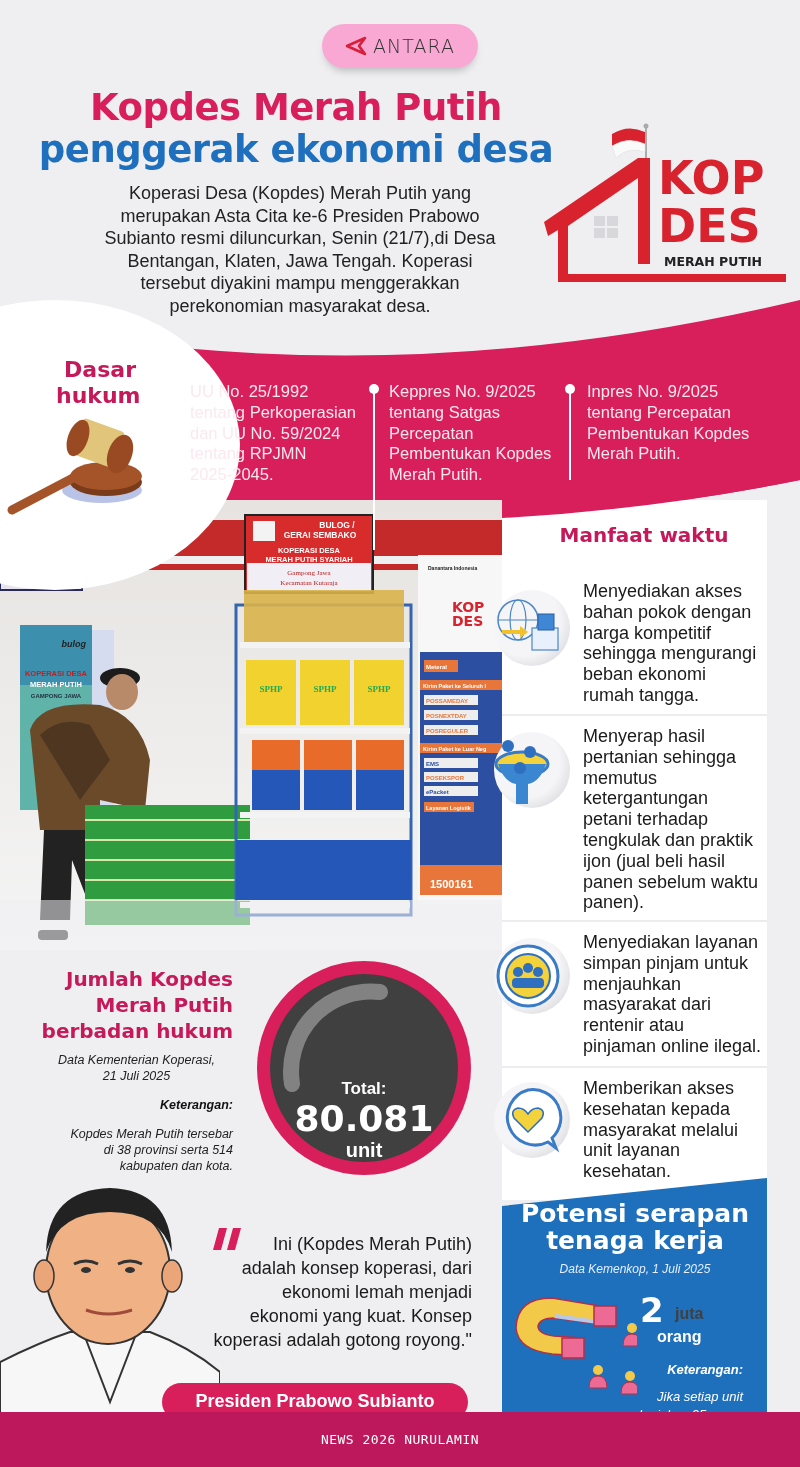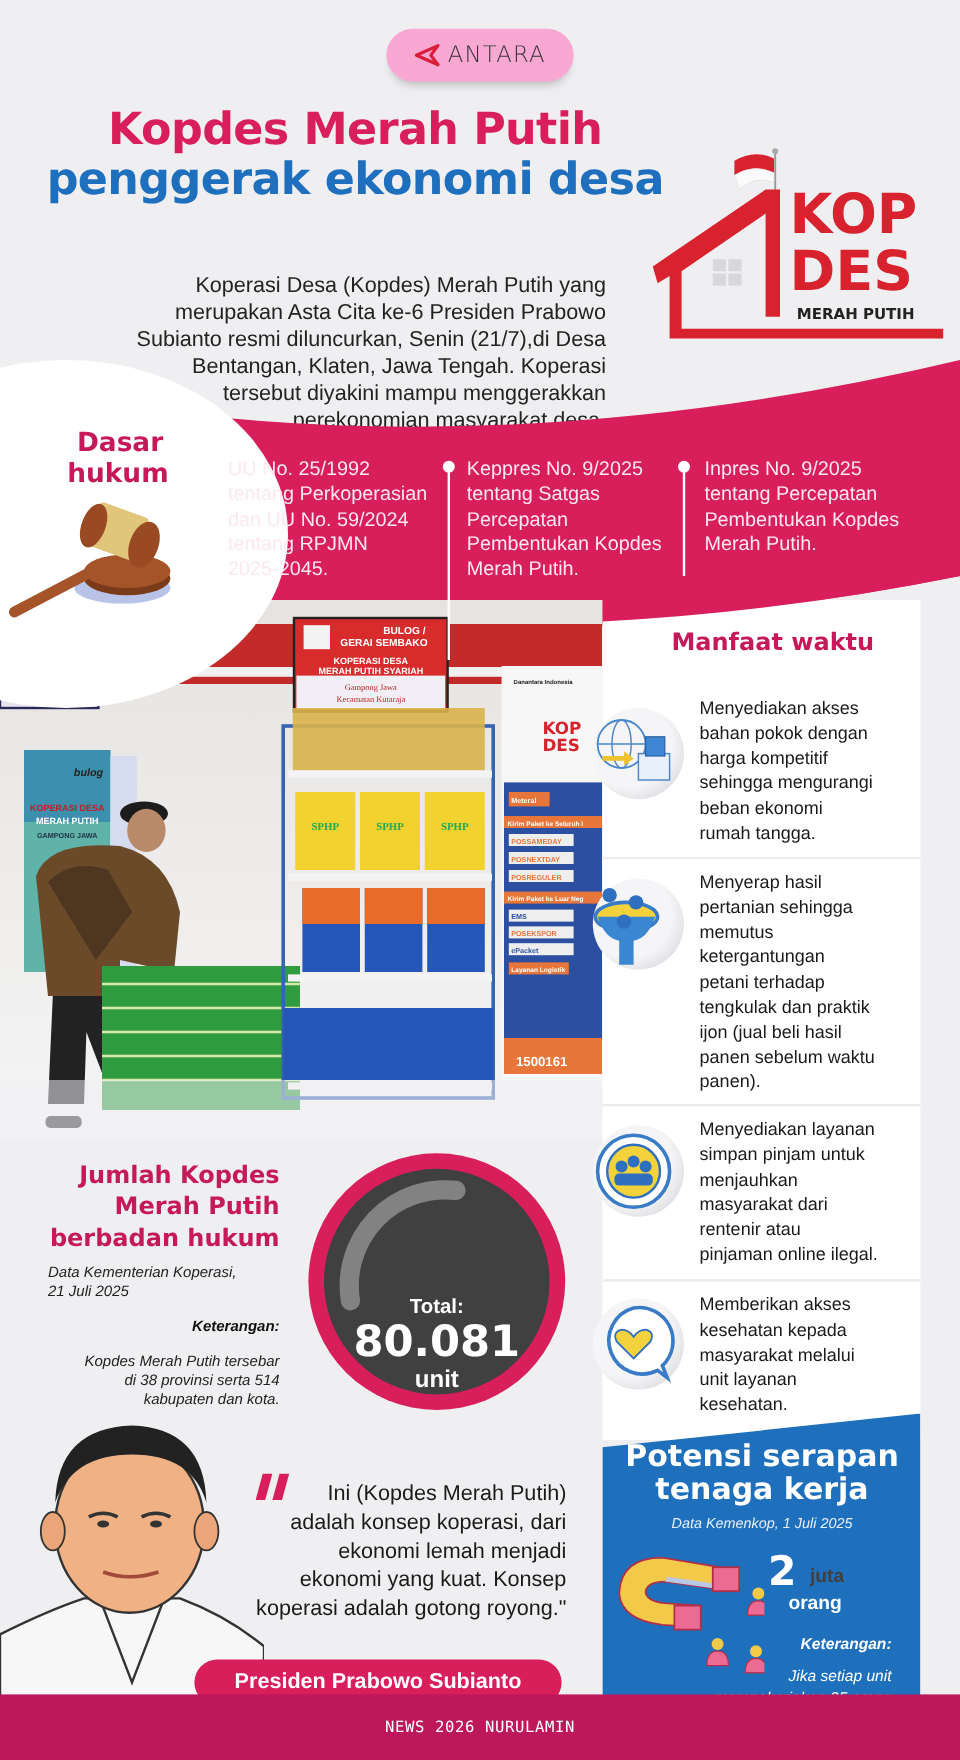--- a/index.html
+++ b/index.html
@@ -7,21 +7,21 @@
   body { background: #efeff2; font-family: "Liberation Sans", sans-serif; position: relative; color: #222; }
   .abs { position: absolute; }
 
   
   .logo-pill { left: 322px; top: 24px; width: 156px; height: 44px; background: #f9a8d4; border-radius: 22px; box-shadow: 0 6px 8px -4px rgba(0,0,0,0.25); display:flex; align-items:center; justify-content:center; gap:6px; }
   .logo-pill .mark { width: 22px; height: 20px; }
   .logo-pill .brand { font-family: "DejaVu Sans", sans-serif; font-size: 19px; letter-spacing: 1px; color: #333; font-weight: 300; }
 
   .title1 { left: 0; width: 592px; top: 86px; text-align: center; font-size: 37px; font-weight: 900; color: #d81e5b; font-family: "DejaVu Sans", sans-serif; letter-spacing: -0.5px; }
   .title2 { left: 0; width: 592px; top: 128px; text-align: center; font-size: 37px; font-weight: 900; color: #1e6fbd; font-family: "DejaVu Sans", sans-serif; letter-spacing: -0.5px; }
-  .intro { left: 95px; width: 410px; top: 182px; text-align: right; font-size: 18px; line-height: 22.5px; color: #222; margin-top: 44px; }
+  .intro { left: 95px; width: 410px; top: 182px; text-align: center; font-size: 18px; line-height: 22.5px; color: #222; }
 
   
   .kopdes-logo { left: 538px; top: 118px; width: 262px; height: 170px; }
 
   
   .pink-band { left: 0; top: 300px; width: 800px; height: 240px; }
   .white-circle { left: -130px; top: 300px; width: 370px; height: 290px; background: #fff; border-radius: 50%; }
   .dasar { left: 56px; top: 357px; width: 80px; text-align: right; font-size: 22px; font-weight: bold; color: #c5195a; line-height: 26px; font-family: "DejaVu Sans", sans-serif; }
   .gavel { left: 2px; top: 412px; width: 145px; height: 105px; }
 
@@ -33,25 +33,25 @@
   .dot { width: 10px; height: 10px; border-radius: 50%; background: #fff; }
 
   
   .photo { left: 0; top: 500px; width: 502px; height: 450px; overflow: hidden; }
 
   
   .manfaat-panel { left: 502px; top: 500px; width: 265px; height: 700px; background: #fff; }
   .manfaat-title { left: 520px; top: 522px; width: 248px; text-align: center; font-size: 20px; font-weight: bold; color: #c5195a; line-height: 26px; font-family: "DejaVu Sans", sans-serif; }
   .benefit { left: 502px; width: 265px; border-bottom: 2px solid #ececef; }
   .benefit-icon { left: 494px; width: 76px; height: 76px; border-radius: 50%; background: radial-gradient(circle at 40% 40%, #f5f5f7 55%, #c9cad0 100%); }
-  .benefit-text { left: 583px; width: 180px; font-size: 15px; line-height: 20.8px; color: #1a1a1a; }
+  .benefit-text { left: 583px; width: 180px; font-size: 18px; line-height: 20.8px; color: #1a1a1a; }
 
   
   .jumlah-title { left: 40px; width: 193px; top: 966px; text-align: right; font-size: 20px; font-weight: bold; color: #c5195a; line-height: 26px; font-family: "DejaVu Sans", sans-serif; }
-  .jumlah-src { left: 40px; width: 193px; top: 1052px; text-align: left; font-size: 12.5px; font-style: italic; line-height: 16px; color: #222; }
+  .jumlah-src { left: 40px; width: 193px; top: 1052px; text-align: center; font-size: 12.5px; font-style: italic; line-height: 16px; color: #222; }
   .ket-label { left: 40px; width: 193px; top: 1098px; text-align: right; font-size: 12.5px; font-style: italic; font-weight: bold; color: #111; }
   .ket-text { left: 40px; width: 193px; top: 1126px; text-align: right; font-size: 12.5px; font-style: italic; line-height: 16px; color: #222; }
 
   .total-circle { left: 257px; top: 961px; width: 214px; height: 214px; border-radius: 50%; background: #d81e5b; }
   .total-inner { left: 270px; top: 974px; width: 188px; height: 188px; border-radius: 50%; background: #404040; display: flex; flex-direction: column; align-items: center; justify-content: flex-end; color: #fff; }
   .total-label { font-size: 17px; font-weight: bold; margin-top: -6px; }
   .total-value { font-size: 36px; font-weight: bold; line-height: 40px; font-family: "DejaVu Sans", sans-serif; }
   .total-unit { font-size: 20px; font-weight: bold; }
 
   

